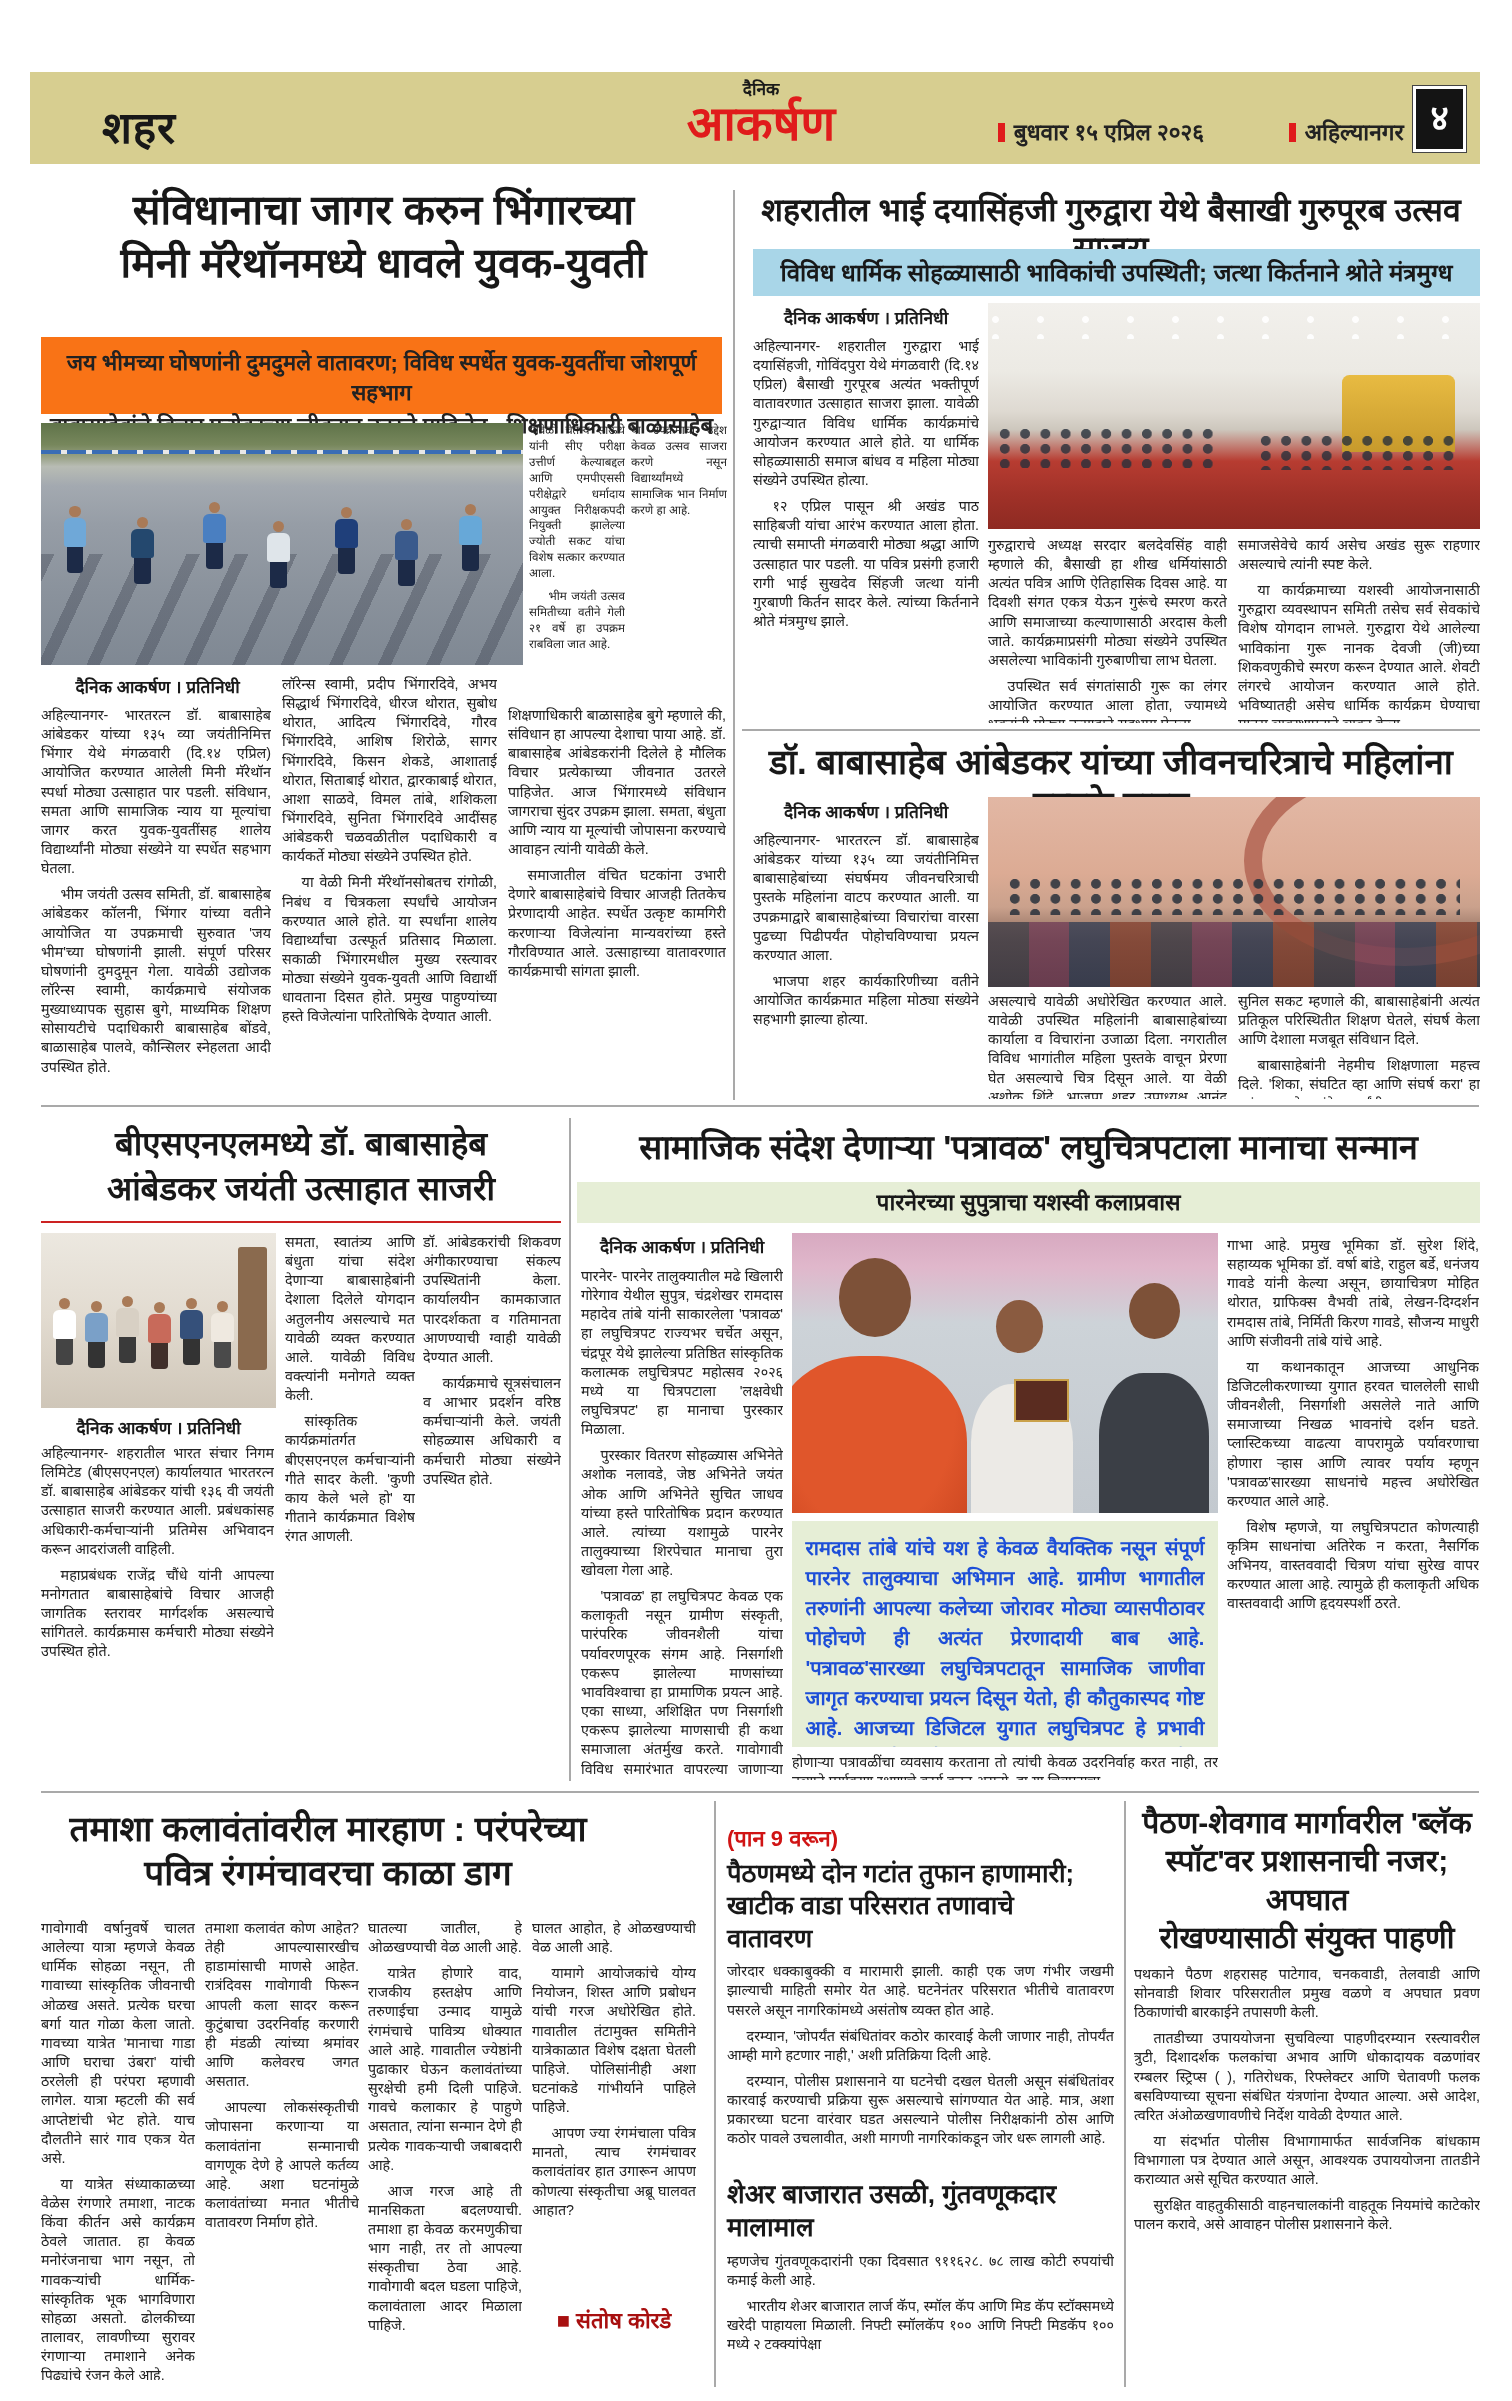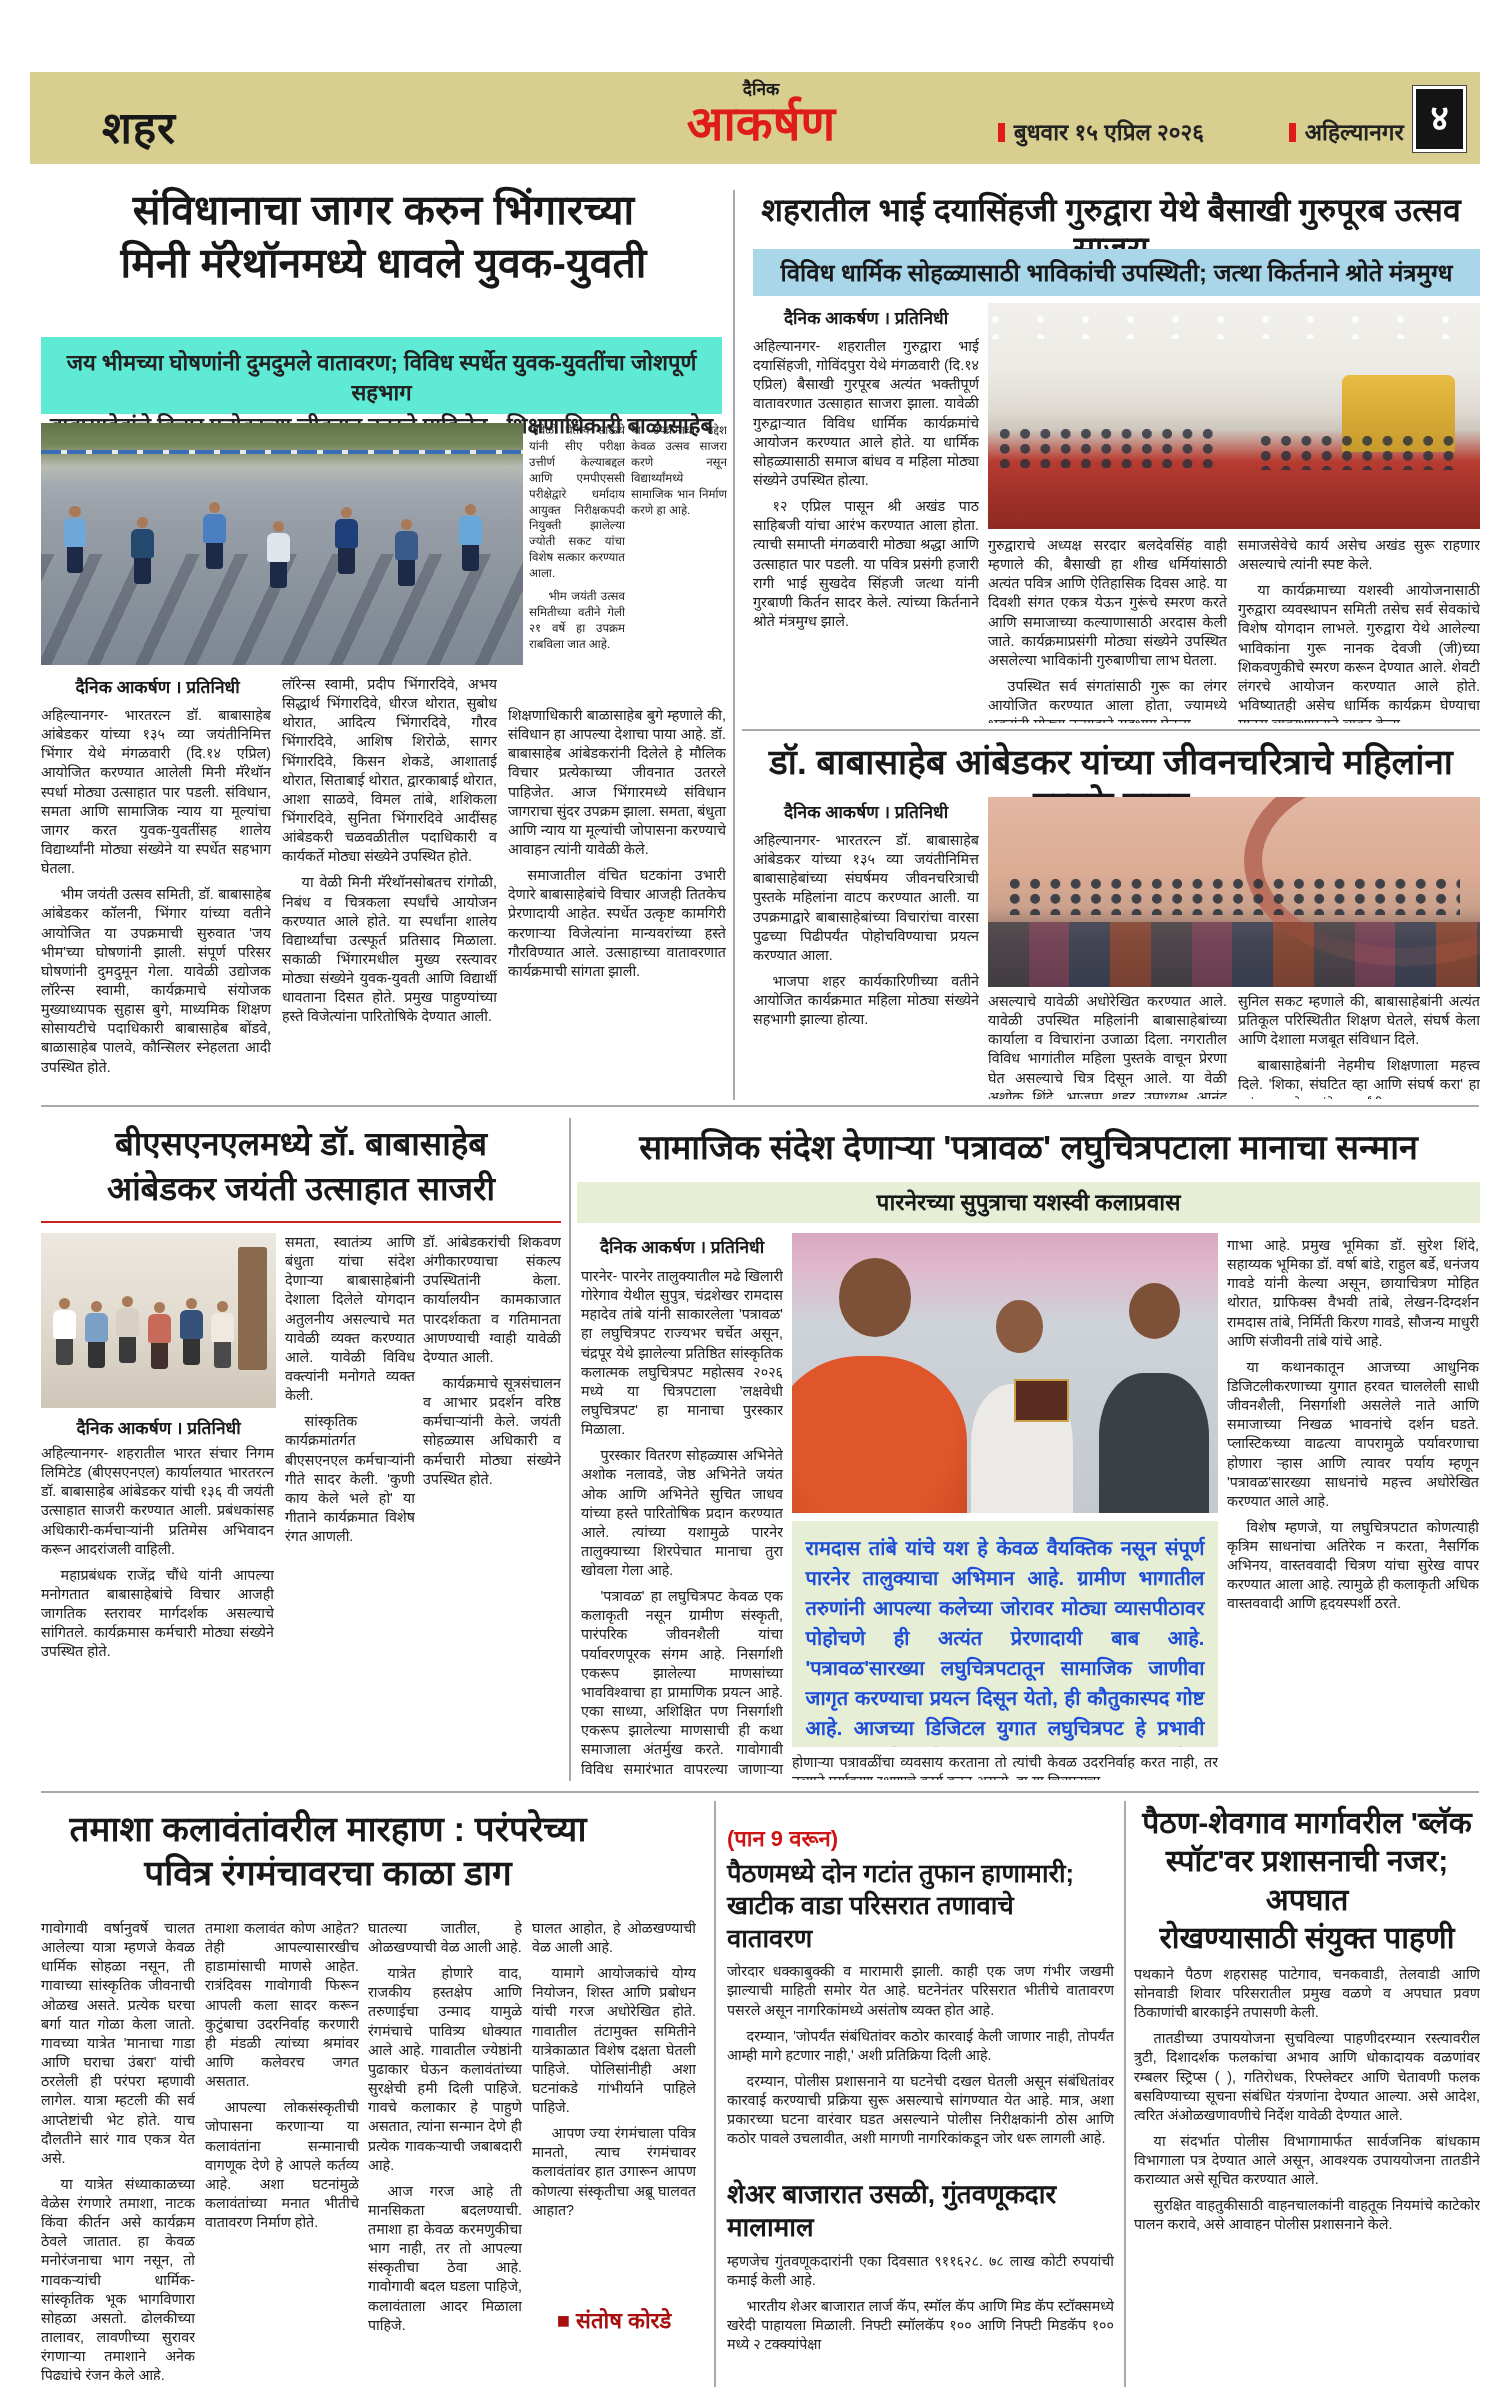--- a/index.html
+++ b/index.html
@@ -12,21 +12,21 @@
   .mast-top{font-size:17.3px;font-weight:bold;color:#1a1a1a;text-align:center;}
   .mast{font-size:48px;font-weight:bold;color:#e01b1b;line-height:1.02;text-align:center;}
   .dateline{font-size:22.6px;font-weight:bold;color:#222;white-space:nowrap;}
   .redbar{display:inline-block;width:6.8px;height:19px;background:#e01b1b;margin-right:9px;vertical-align:-2.3px;}
   .pagenum{background:#141414;color:#fff;font-size:35px;font-weight:bold;text-align:center;
            line-height:57px;border:3px solid #fff;outline:0.8px solid #444;}
   
   .hl{font-weight:bold;color:#181818;text-align:center;}
   .hl p{margin:0;}
   .hl-left{text-align:left;}
-  .sub-box{background:#5eead4;text-align:center;font-weight:bold;color:#222;}
+  .sub-box{background:#f97316;text-align:center;font-weight:bold;color:#222;}
   .sub-box p{margin:3px 0;}
   .band-blue{background:#a9d6e8;}
   .band-green{background:#e6eed6;}
   .byline{font-size:17.3px;font-weight:bold;text-align:center;color:#1a1a1a;}
   .body{font-size:14.3px;line-height:1.34;text-align:justify;overflow:hidden;color:#222;}
   .body p{margin:0 0 6.8px;}
   .body p + p{text-indent:19.6px;}
   .body-sm{font-size:11.7px;line-height:1.36;}
   .rule{background:#a9a9a9;}
   .quote-box{background:#e6eed6;overflow:hidden;}

